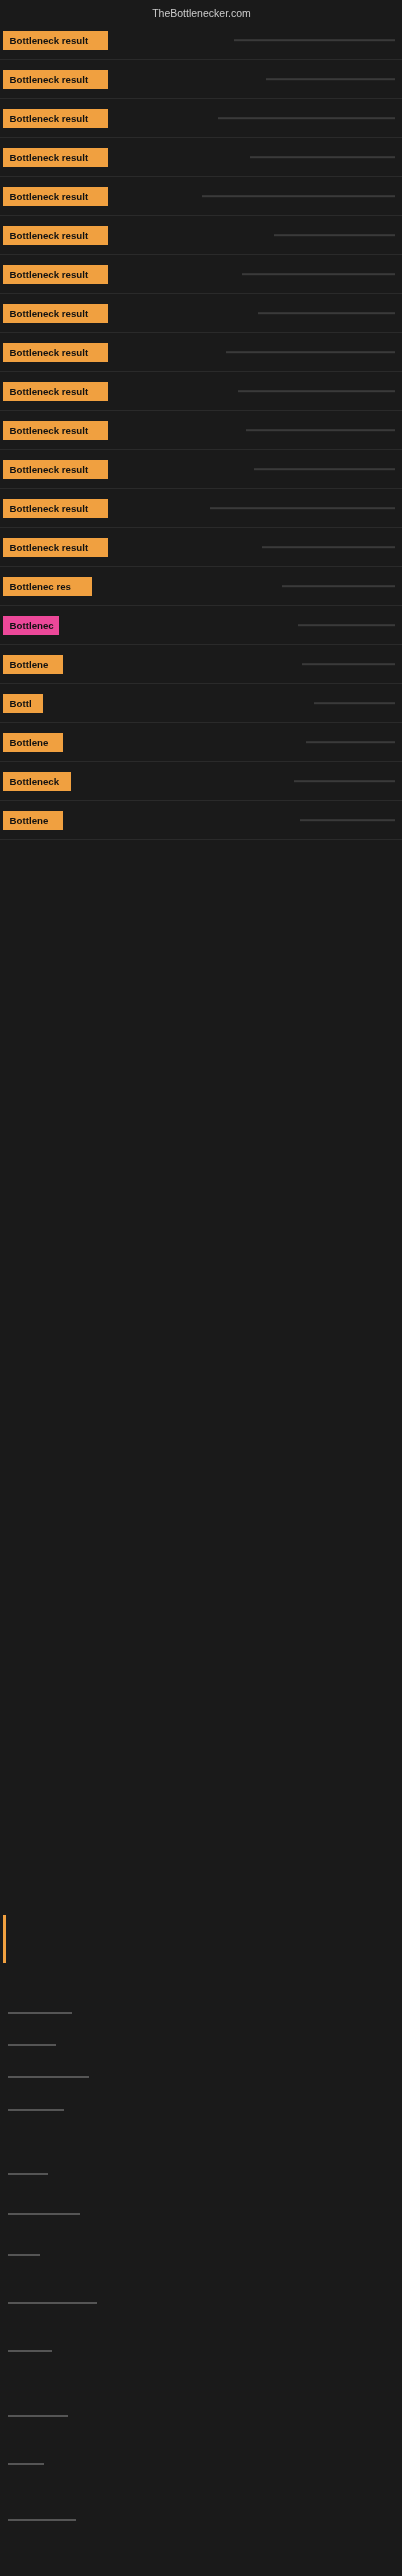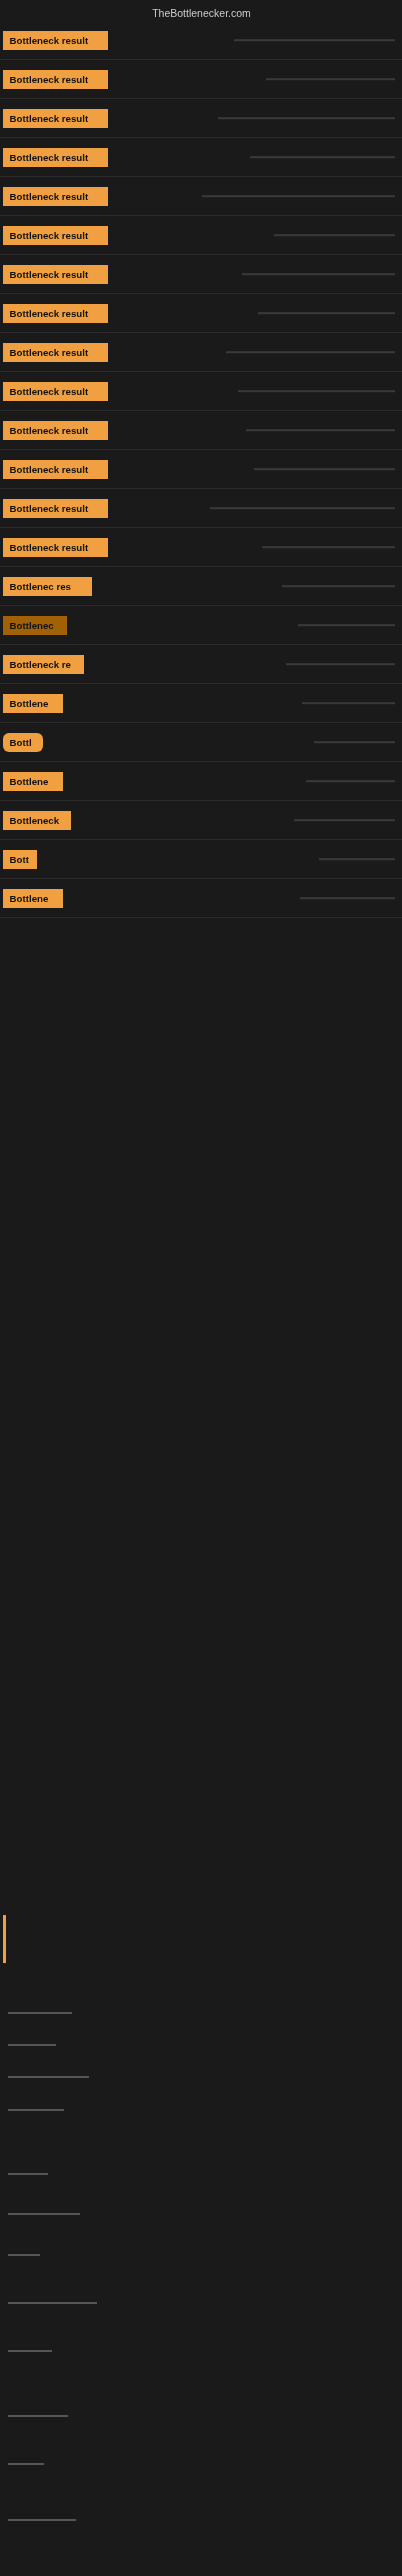--- a/index.html
+++ b/index.html
@@ -81,46 +81,38 @@
       </div>
       <div style="display: flex; align-items: center; padding: 6.4px 3.2px; border-bottom: 0.8px solid rgb(42, 42, 42); min-height: 39px; position: relative;">
         <span style="background-color: rgb(240, 160, 64); color: rgb(17, 17, 17); font-size: 9.7px; font-weight: bold; padding: 4px 6.4px; display: inline-block; white-space: nowrap; overflow: hidden; max-width: 105px; width: 105px; font-family: Arial, sans-serif;">Bottleneck result</span>
         <div style="position: absolute; right: 8px; height: 1.6px; background-color: rgb(58, 58, 58); width: 133px; top: 50%; transform: translateY(-50%);"></div>
       </div>
       <div style="display: flex; align-items: center; padding: 6.4px 3.2px; border-bottom: 0.8px solid rgb(42, 42, 42); min-height: 39px; position: relative;">
         <span style="background-color: rgb(240, 160, 64); color: rgb(17, 17, 17); font-size: 9.7px; font-weight: bold; padding: 4px 6.4px; display: inline-block; white-space: nowrap; overflow: hidden; max-width: 89px; width: 89px; font-family: Arial, sans-serif;">Bottlenec res</span>
         <div style="position: absolute; right: 8px; height: 1.6px; background-color: rgb(58, 58, 58); width: 113px; top: 50%; transform: translateY(-50%);"></div>
       </div>
       <div style="display: flex; align-items: center; padding: 6.4px 3.2px; border-bottom: 0.8px solid rgb(42, 42, 42); min-height: 39px; position: relative;">
-        <span style="background-color: #a16207; color: rgb(17, 17, 17); font-size: 9.7px; font-weight: bold; padding: 4px 6.4px; display: inline-block; white-space: nowrap; overflow: hidden; max-width: 64px; width: 64px; font-family: Arial, sans-serif;">Bottlenec</span>
+        <span style="background-color: #ec4899; color: rgb(17, 17, 17); font-size: 9.7px; font-weight: bold; padding: 4px 6.4px; display: inline-block; white-space: nowrap; overflow: hidden; max-width: 64px; width: 56px; font-family: Arial, sans-serif;">Bottlenec</span>
         <div style="position: absolute; right: 8px; height: 1.6px; background-color: rgb(58, 58, 58); width: 97px; top: 50%; transform: translateY(-50%);"></div>
-      </div>
-      <div style="display: flex; align-items: center; padding: 6.4px 3.2px; border-bottom: 0.8px solid rgb(42, 42, 42); min-height: 39px; position: relative;">
-        <span style="background-color: rgb(240, 160, 64); color: rgb(17, 17, 17); font-size: 9.7px; font-weight: bold; padding: 4px 6.4px; display: inline-block; white-space: nowrap; overflow: hidden; max-width: 81px; width: 81px; font-family: Arial, sans-serif;">Bottleneck re</span>
-        <div style="position: absolute; right: 8px; height: 1.6px; background-color: rgb(58, 58, 58); width: 109px; top: 50%; transform: translateY(-50%);"></div>
       </div>
       <div style="display: flex; align-items: center; padding: 6.4px 3.2px; border-bottom: 0.8px solid rgb(42, 42, 42); min-height: 39px; position: relative;">
         <span style="background-color: rgb(240, 160, 64); color: rgb(17, 17, 17); font-size: 9.7px; font-weight: bold; padding: 4px 6.4px; display: inline-block; white-space: nowrap; overflow: hidden; max-width: 60px; width: 60px; font-family: Arial, sans-serif;">Bottlene</span>
         <div style="position: absolute; right: 8px; height: 1.6px; background-color: rgb(58, 58, 58); width: 93px; top: 50%; transform: translateY(-50%);"></div>
       </div>
       <div style="display: flex; align-items: center; padding: 6.4px 3.2px; border-bottom: 0.8px solid rgb(42, 42, 42); min-height: 39px; position: relative;">
-        <span style="background-color: rgb(240, 160, 64); color: rgb(17, 17, 17); font-size: 9.7px; font-weight: bold; padding: 4px 6.4px; display: inline-block; white-space: nowrap; overflow: hidden; max-width: 40px; width: 59px; font-family: Arial, sans-serif; border-radius: 6px;">Bottl</span>
+        <span style="background-color: rgb(240, 160, 64); color: rgb(17, 17, 17); font-size: 9.7px; font-weight: bold; padding: 4px 6.4px; display: inline-block; white-space: nowrap; overflow: hidden; max-width: 40px; width: 59px; font-family: Arial, sans-serif;">Bottl</span>
         <div style="position: absolute; right: 8px; height: 1.6px; background-color: rgb(58, 58, 58); width: 81px; top: 50%; transform: translateY(-50%);"></div>
       </div>
       <div style="display: flex; align-items: center; padding: 6.4px 3.2px; border-bottom: 0.8px solid rgb(42, 42, 42); min-height: 39px; position: relative;">
         <span style="background-color: rgb(240, 160, 64); color: rgb(17, 17, 17); font-size: 9.7px; font-weight: bold; padding: 4px 6.4px; display: inline-block; white-space: nowrap; overflow: hidden; max-width: 60px; width: 60px; font-family: Arial, sans-serif;">Bottlene</span>
         <div style="position: absolute; right: 8px; height: 1.6px; background-color: rgb(58, 58, 58); width: 89px; top: 50%; transform: translateY(-50%);"></div>
       </div>
       <div style="display: flex; align-items: center; padding: 6.4px 3.2px; border-bottom: 0.8px solid rgb(42, 42, 42); min-height: 39px; position: relative;">
         <span style="background-color: rgb(240, 160, 64); color: rgb(17, 17, 17); font-size: 9.7px; font-weight: bold; padding: 4px 6.4px; display: inline-block; white-space: nowrap; overflow: hidden; max-width: 68px; width: 92px; font-family: Arial, sans-serif;">Bottleneck</span>
         <div style="position: absolute; right: 8px; height: 1.6px; background-color: rgb(58, 58, 58); width: 101px; top: 50%; transform: translateY(-50%);"></div>
-      </div>
-      <div style="display: flex; align-items: center; padding: 6.4px 3.2px; border-bottom: 0.8px solid rgb(42, 42, 42); min-height: 39px; position: relative;">
-        <span style="background-color: rgb(240, 160, 64); color: rgb(17, 17, 17); font-size: 9.7px; font-weight: bold; padding: 4px 6.4px; display: inline-block; white-space: nowrap; overflow: hidden; max-width: 34px; width: 34px; font-family: Arial, sans-serif;">Bott</span>
-        <div style="position: absolute; right: 8px; height: 1.6px; background-color: rgb(58, 58, 58); width: 76px; top: 50%; transform: translateY(-50%);"></div>
       </div>
       <div style="display: flex; align-items: center; padding: 6.4px 3.2px; border-bottom: 0.8px solid rgb(42, 42, 42); min-height: 39px; position: relative;">
         <span style="background-color: rgb(240, 160, 64); color: rgb(17, 17, 17); font-size: 9.7px; font-weight: bold; padding: 4px 6.4px; display: inline-block; white-space: nowrap; overflow: hidden; max-width: 60px; width: 60px; font-family: Arial, sans-serif;">Bottlene</span>
         <div style="position: absolute; right: 8px; height: 1.6px; background-color: rgb(58, 58, 58); width: 95px; top: 50%; transform: translateY(-50%);"></div>
       </div>
     </div>
 
   <div style="position:absolute; bottom:0; left:0; right:0; height:725px;">
 
     <div style="position:absolute; left:3.2px; top:64px; width:2.4px; height:48px; background:#f0a040;"></div>

